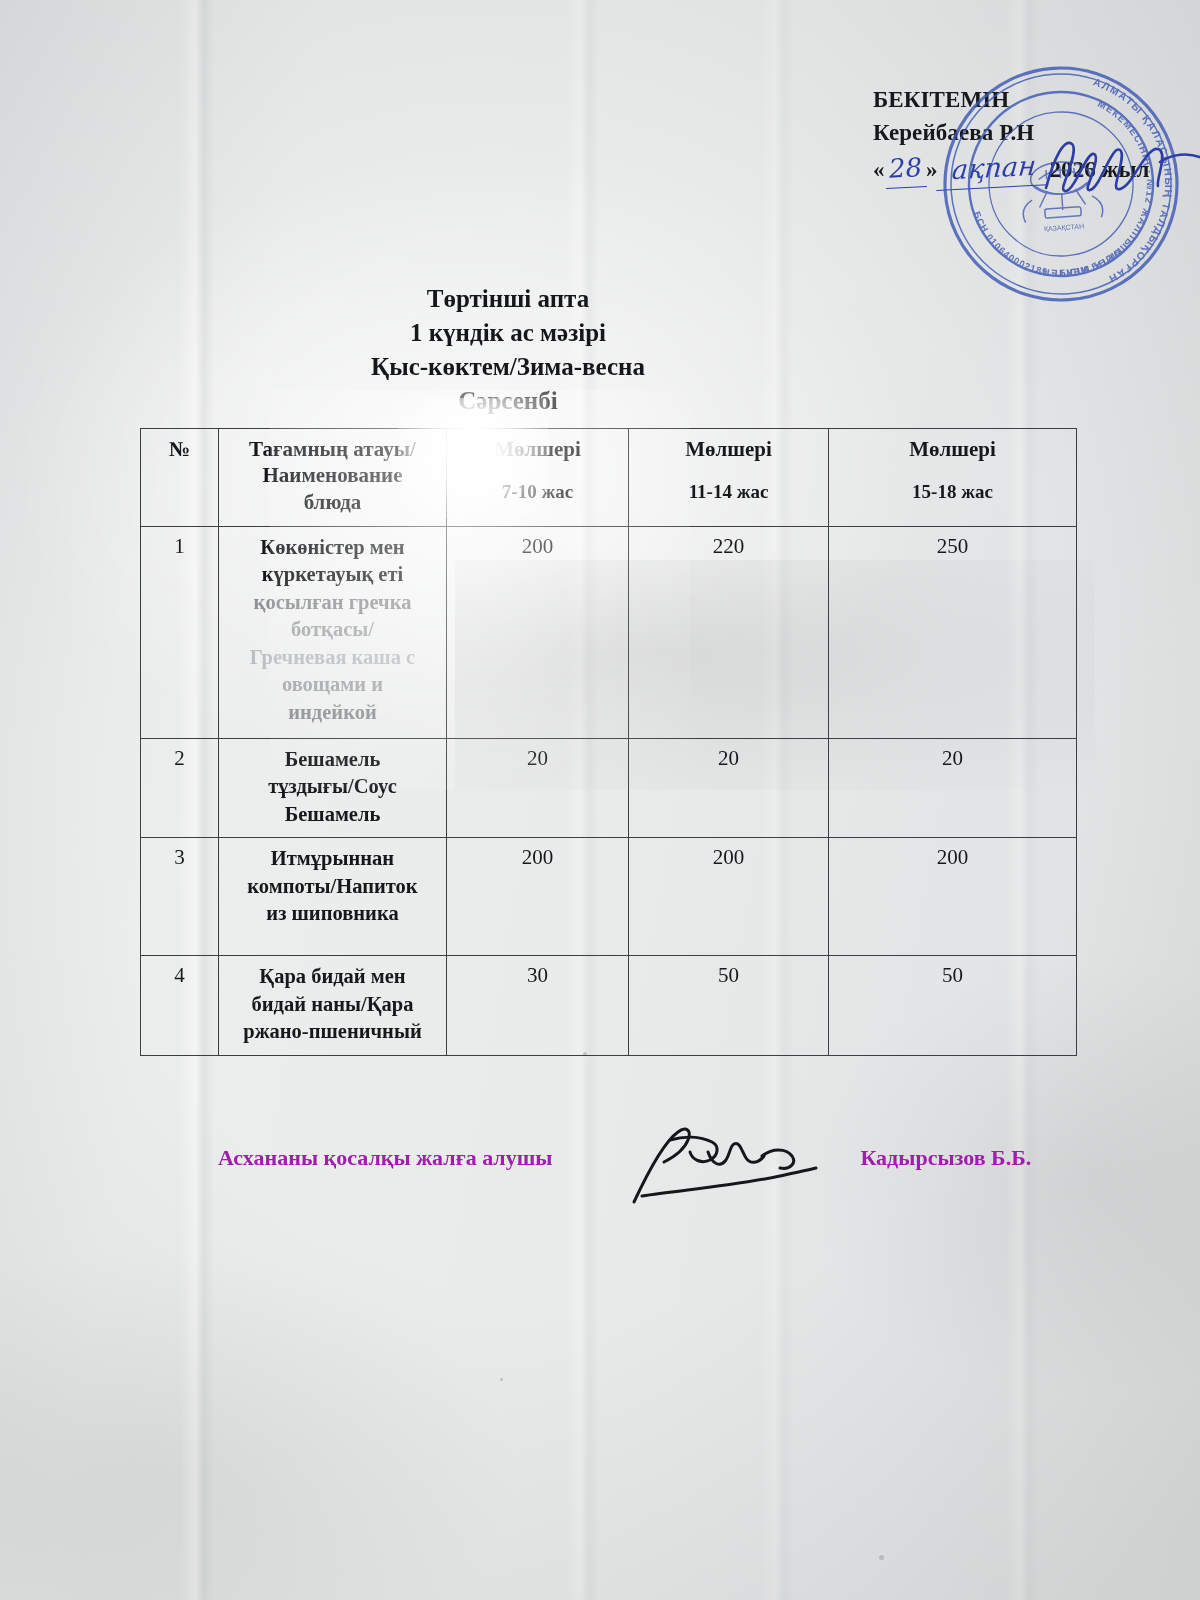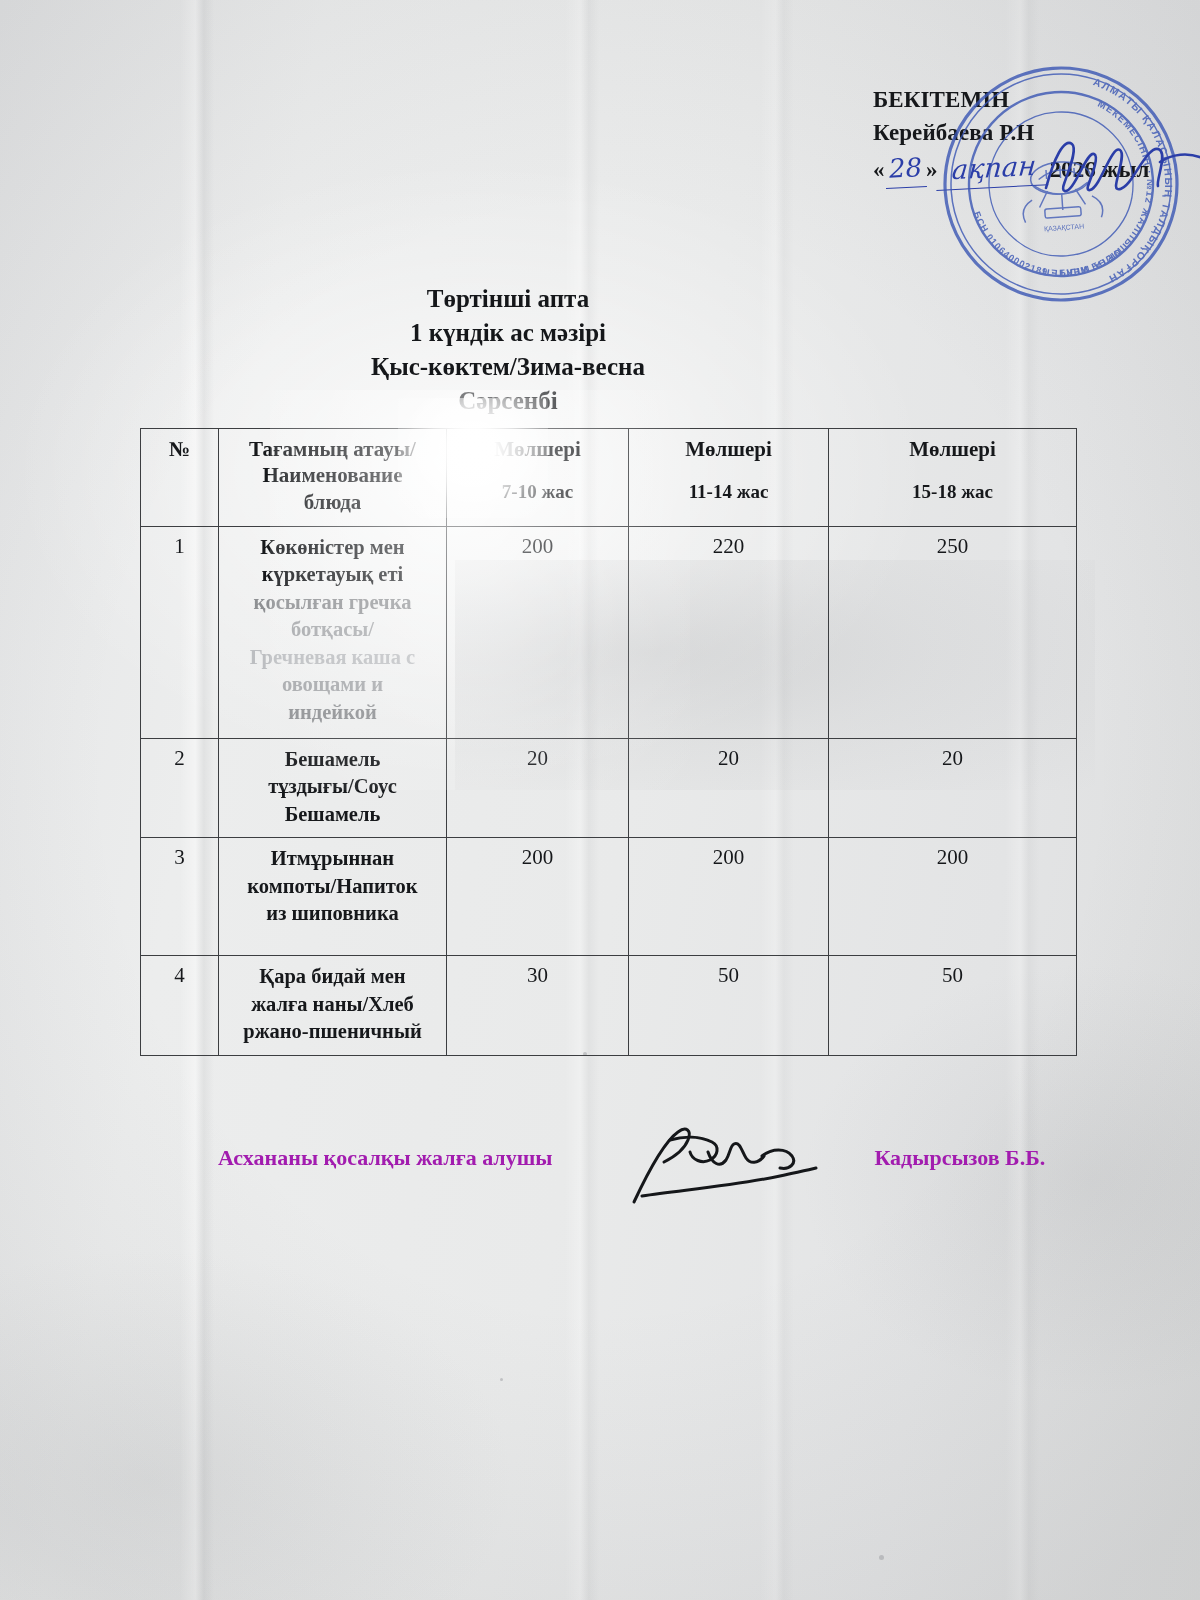--- a/index.html
+++ b/index.html
@@ -215,21 +215,21 @@
     width: 210px; height: 60px;
     margin-left: 80px;
     flex: none;
   }
   #foot-sign {
     position: absolute;
     left: -20px; top: -18px;
     width: 250px; height: 100px;
     pointer-events: none;
   }
-  #footer .fname { white-space: nowrap; margin-left: 32px; }
+  #footer .fname { white-space: nowrap; margin-left: 18px; }
 
   .speck {
     position: absolute;
     background: #9a9c9f;
     border-radius: 50%;
     opacity: 0.5;
     pointer-events: none;
   }
 </style>
 </head>
@@ -378,21 +378,21 @@
           <span>из шиповника</span>
         </td>
         <td class="num-cell">200</td>
         <td class="num-cell">200</td>
         <td class="num-cell">200</td>
       </tr>
       <tr class="r4">
         <td class="no-cell">4</td>
         <td class="name-cell">
           <span>Қара бидай мен</span><br>
-          <span>жалға наны/Хлеб</span><br>
+          <span>бидай наны/Қара</span><br>
           <span>ржано-пшеничный</span>
         </td>
         <td class="num-cell">30</td>
         <td class="num-cell">50</td>
         <td class="num-cell">50</td>
       </tr>
     </tbody>
   </table>
 </div>
 

